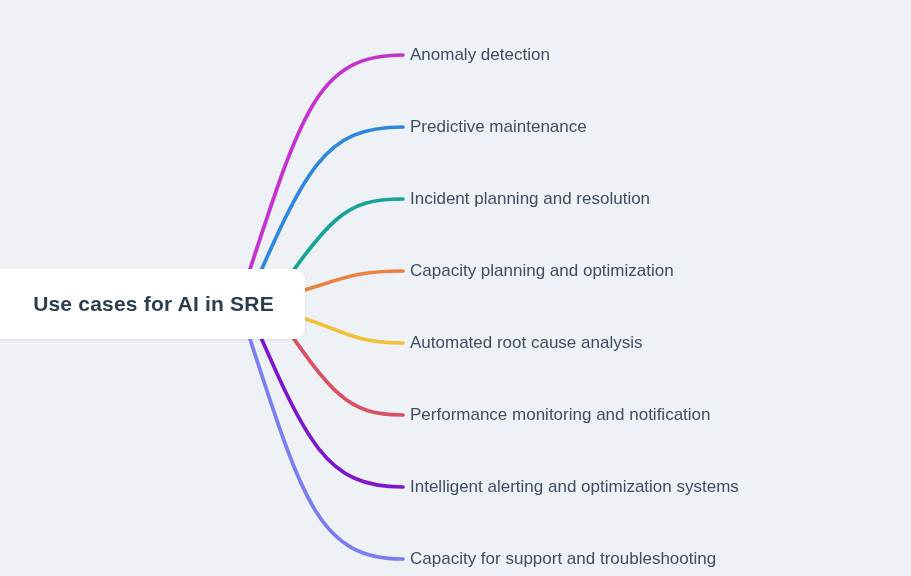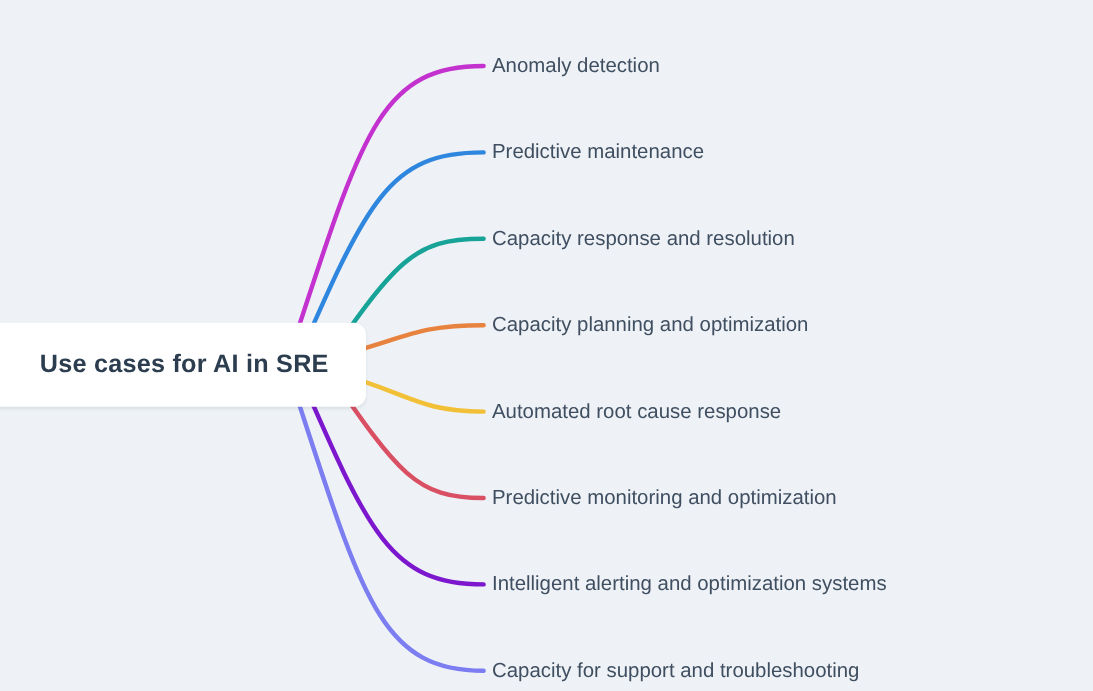--- a/index.html
+++ b/index.html
@@ -72,20 +72,20 @@
     <path d="M235 278 C305 438 320 487 403 487" stroke="#7d17ce"></path>
     <path d="M230 278 C300 488 310 559 403 559" stroke="#7b7df0"></path>
   </svg>
 
   <div class="root-node" style="background: rgb(255, 255, 255);">
     <span class="root-label" style="color: rgb(44, 61, 79);">Use cases for AI in SRE</span>
   </div>
 
   <div class="leaf-label" style="top: 113px; color: rgb(63, 78, 96);">Predictive maintenance</div>
   <div class="leaf-label" style="top: 41px; color: rgb(63, 78, 96);">Anomaly detection</div>
-  <div class="leaf-label" style="top: 185px; color: rgb(63, 78, 96);">Capacity response and resolution</div>
+  <div class="leaf-label" style="top: 185px; color: rgb(63, 78, 96);">Incident planning and resolution</div>
   <div class="leaf-label" style="top: 257px; color: rgb(63, 78, 96); text-align: right;">Capacity planning and optimization</div>
-  <div class="leaf-label" style="top: 329px; color: rgb(63, 78, 96);">Automated root cause response</div>
-  <div class="leaf-label" style="top: 401px; color: rgb(63, 78, 96);">Predictive monitoring and optimization</div>
+  <div class="leaf-label" style="top: 329px; color: rgb(63, 78, 96);">Automated root cause analysis</div>
+  <div class="leaf-label" style="top: 401px; color: rgb(63, 78, 96);">Performance monitoring and notification</div>
   <div class="leaf-label" style="top: 473px; color: rgb(63, 78, 96);">Intelligent alerting and optimization systems</div>
   <div class="leaf-label" style="top: 545px; color: rgb(63, 78, 96);">Capacity for support and troubleshooting</div>
 
 </div>
 
 </body></html>

